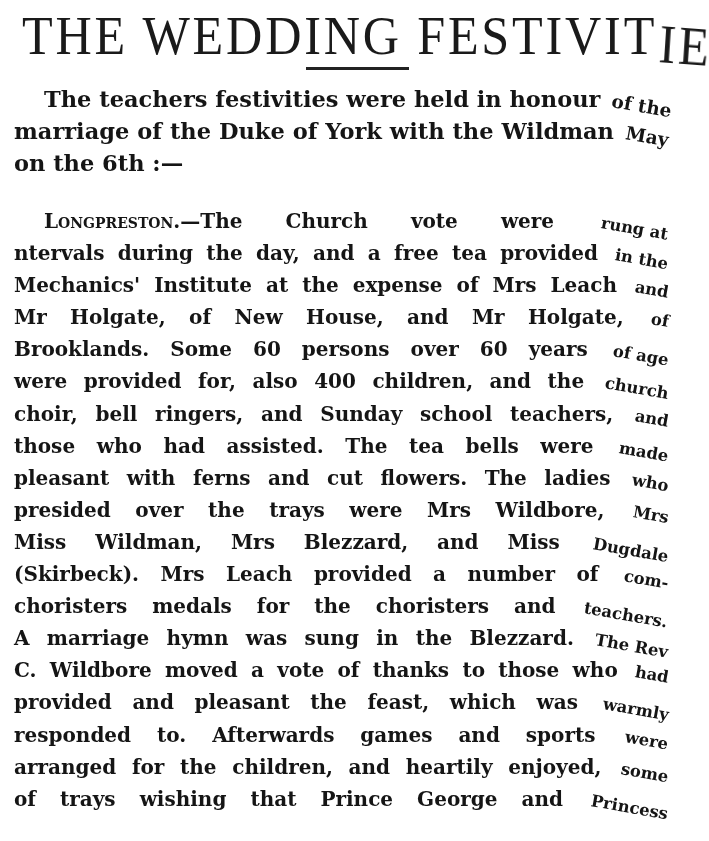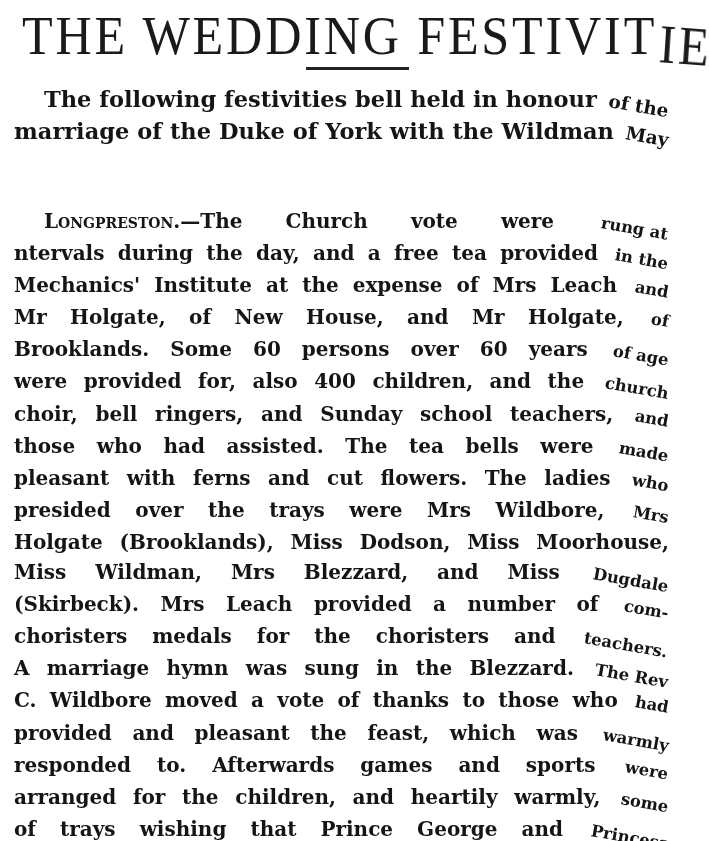--- a/index.html
+++ b/index.html
@@ -88,41 +88,41 @@
 </head>
 <body>
 
 <div class="clipping">
 
   <div class="headline"><span>THE WEDDING FESTIVIT</span><span class="tail">IES.</span></div>
 
   <div class="rule"></div>
 
   <div class="para intro">
-    <span class="line indent"><span>The following festivities bell held in honour</span> <span class="warp">of the</span></span>
+    <span class="line indent"><span>The teachers festivities were held in honour</span> <span class="warp">of the</span></span>
     <span class="line"><span>marriage of the Duke of York with the Wildman</span> <span class="warp">May</span></span>
+    <span class="line last"><span>on the 6th :—</span></span>
   </div>
 
   <div class="para body">
     <span class="line indent"><span class="smallcaps">Longpreston.</span><span>—The Church vote were</span> <span class="warp">rung at</span></span>
     <span class="line"><span>ntervals during the day, and a free tea provided</span> <span class="warp">in the</span></span>
     <span class="line"><span>Mechanics' Institute at the expense of Mrs Leach</span> <span class="warp">and</span></span>
     <span class="line"><span>Mr Holgate, of New House, and Mr Holgate,</span> <span class="warp">of</span></span>
     <span class="line"><span>Brooklands. Some 60 persons over 60 years</span> <span class="warp">of age</span></span>
     <span class="line"><span>were provided for, also 400 children, and the</span> <span class="warp">church</span></span>
     <span class="line"><span>choir, bell ringers, and Sunday school teachers,</span> <span class="warp">and</span></span>
     <span class="line"><span>those who had assisted. The tea bells were</span> <span class="warp">made</span></span>
     <span class="line"><span>pleasant with ferns and cut flowers. The ladies</span> <span class="warp">who</span></span>
     <span class="line"><span>presided over the trays were Mrs Wildbore,</span> <span class="warp">Mrs</span></span>
-    <span class="line"><span>Holgate (Brooklands), Miss Dodson, Miss Moorhouse,</span></span>
     <span class="line"><span>Miss Wildman, Mrs Blezzard, and Miss</span> <span class="warp">Dugdale</span></span>
     <span class="line"><span>(Skirbeck). Mrs Leach provided a number of</span> <span class="warp">com-</span></span>
     <span class="line"><span>choristers medals for the choristers and</span> <span class="warp">teachers.</span></span>
     <span class="line"><span>A marriage hymn was sung in the Blezzard.</span> <span class="warp">The Rev</span></span>
     <span class="line"><span>C. Wildbore moved a vote of thanks to those who</span> <span class="warp">had</span></span>
     <span class="line"><span>provided and pleasant the feast, which was</span> <span class="warp">warmly</span></span>
     <span class="line"><span>responded to. Afterwards games and sports</span> <span class="warp">were</span></span>
-    <span class="line"><span>arranged for the children, and heartily warmly,</span> <span class="warp">some</span></span>
+    <span class="line"><span>arranged for the children, and heartily enjoyed,</span> <span class="warp">some</span></span>
     <span class="line"><span>of trays wishing that Prince George and</span> <span class="warp">Princess</span></span>
 
   </div>
 
 </div>
 
 </body></html>

